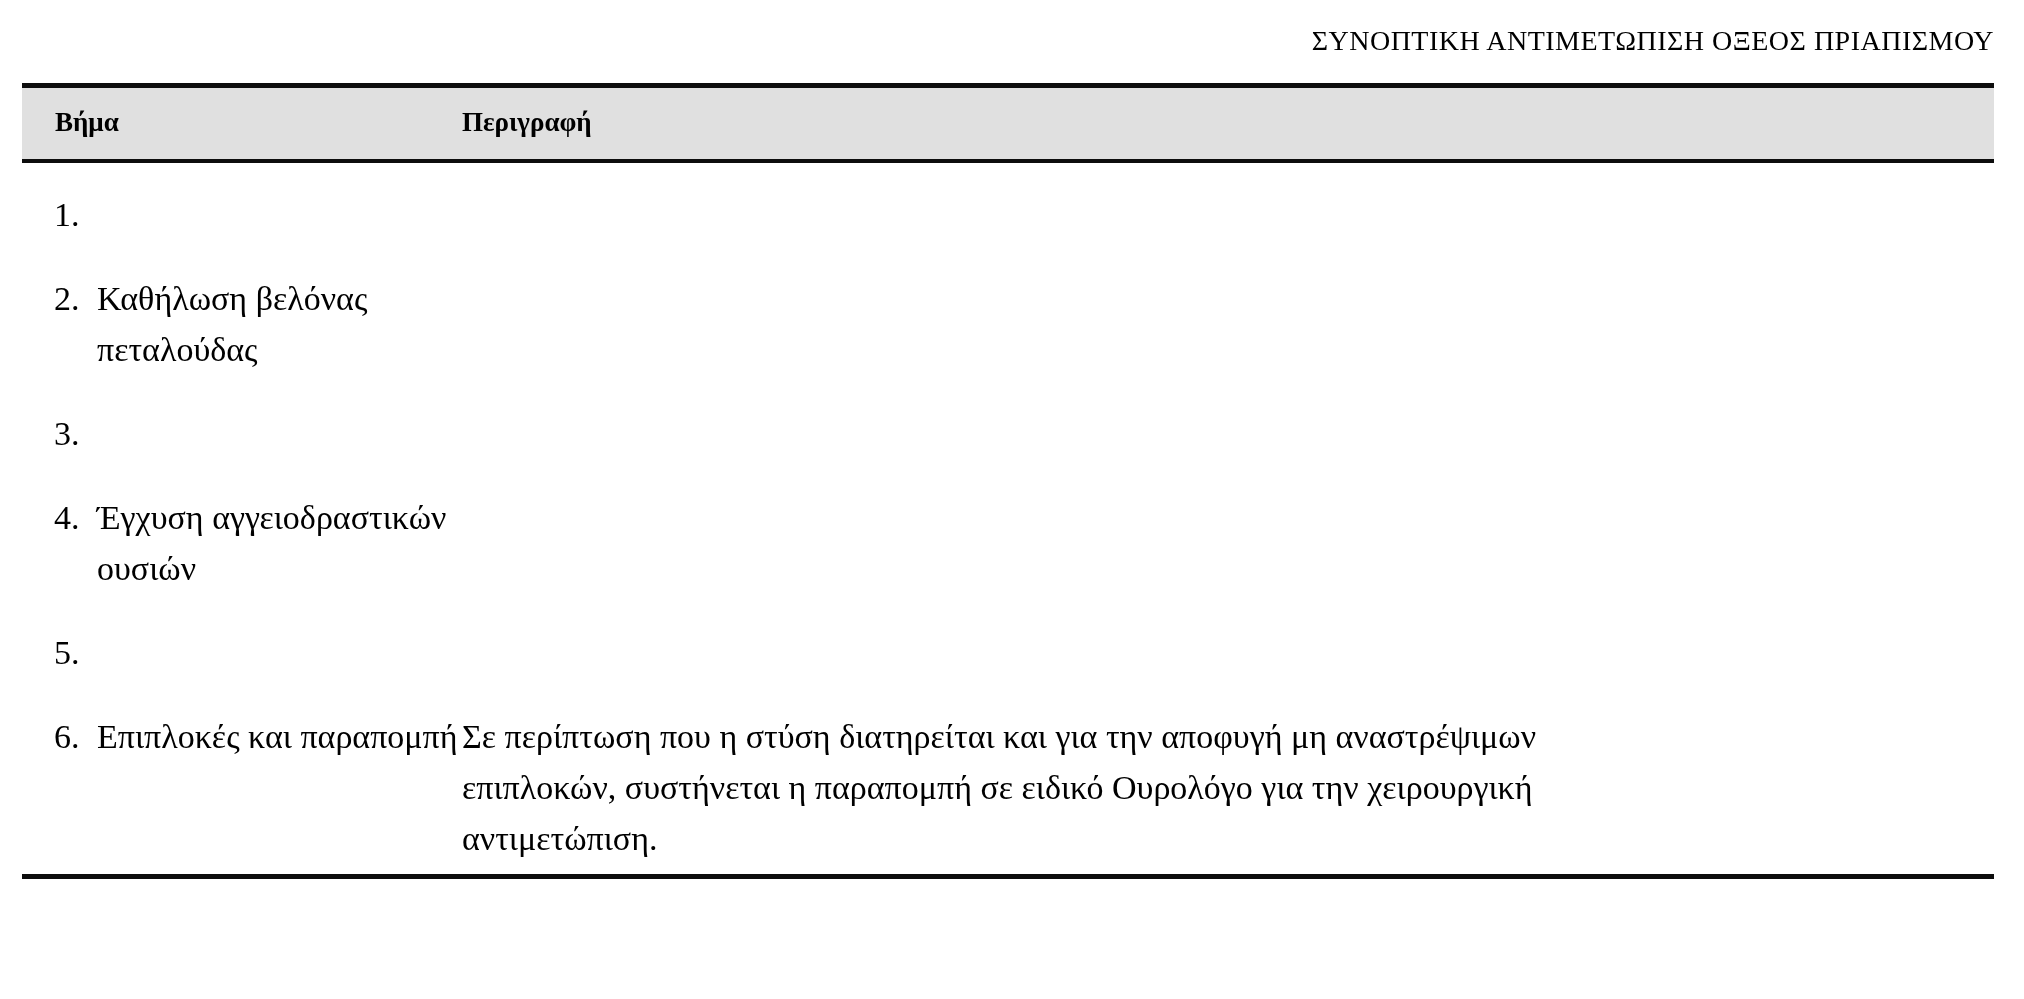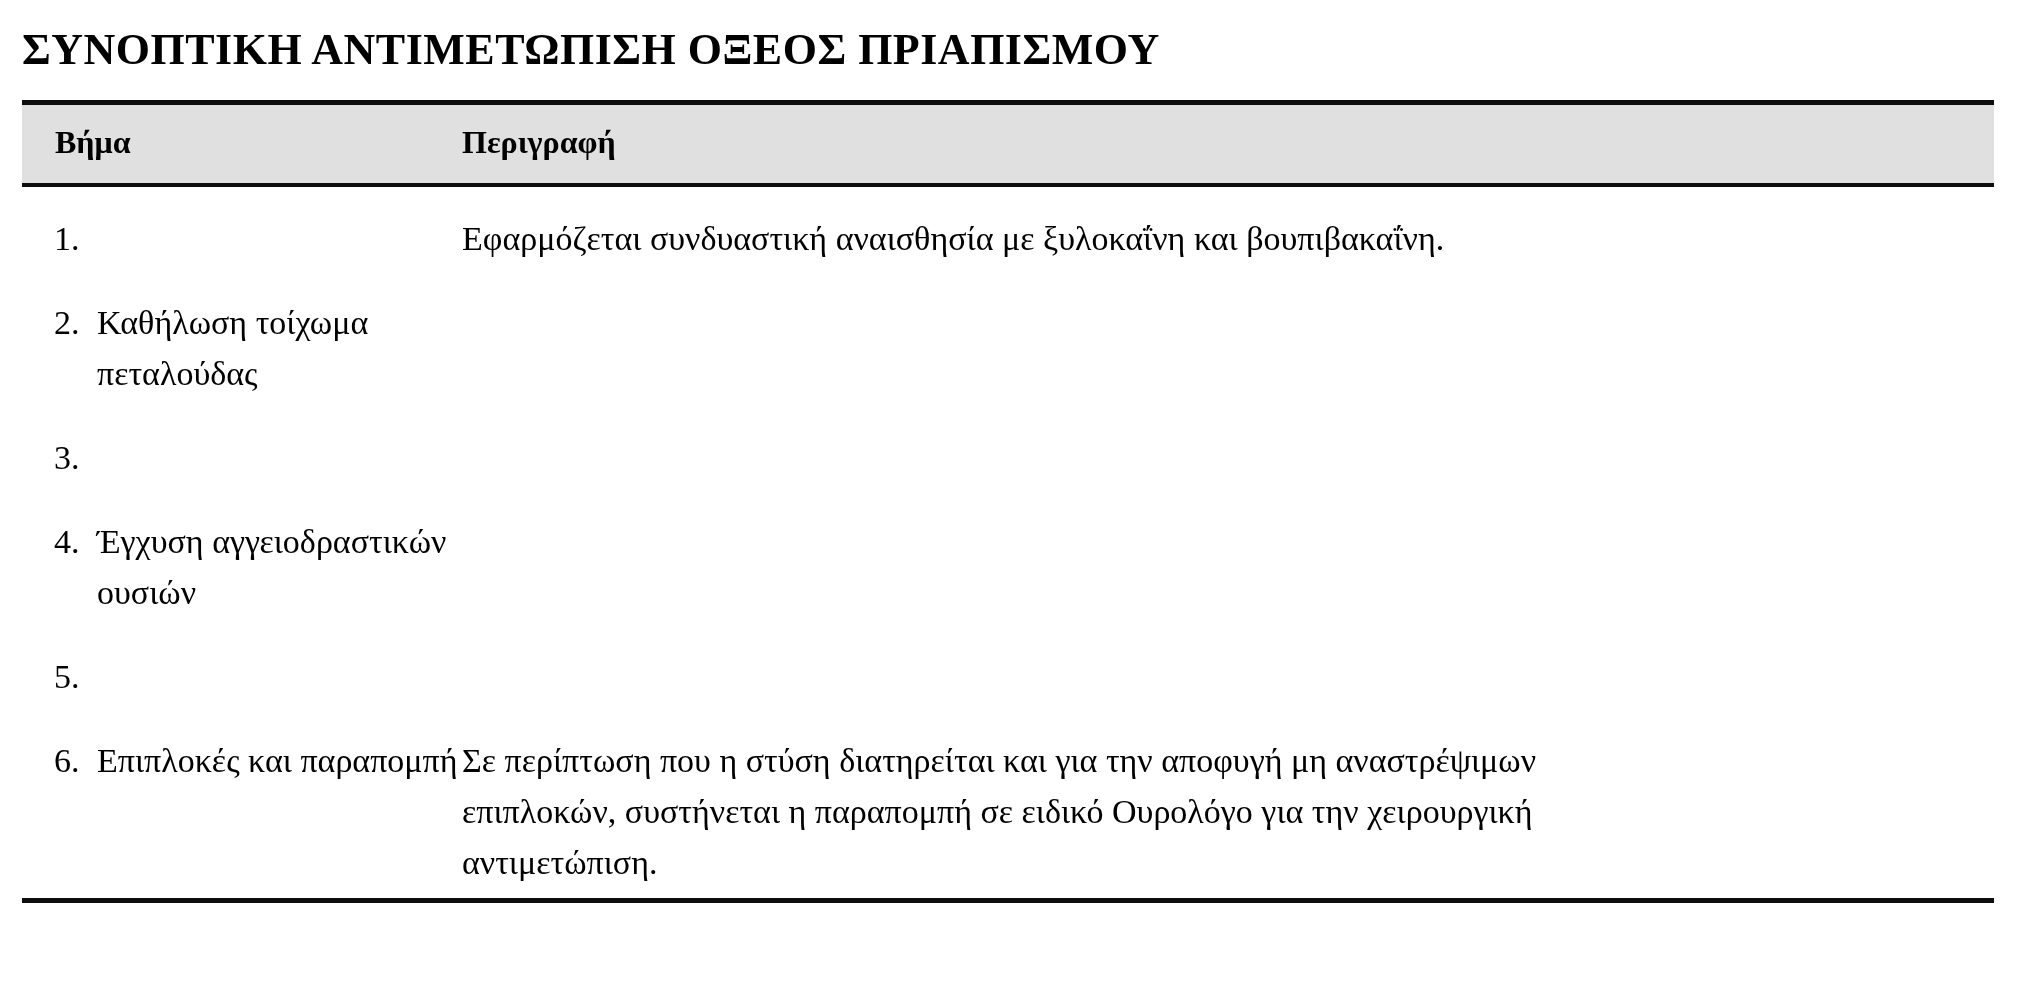--- a/index.html
+++ b/index.html
@@ -12,40 +12,41 @@
   .page {
     position: relative;
     width: 2024px;
     height: 999px;
     background: #ffffff;
     box-sizing: border-box;
     padding: 16px 30px 0 22px;
     overflow: hidden;
   }
   .doc-title {
-    font-size: 44px;
-    font-weight: bold;
+    font-size: 28px;
+    font-weight: normal;
     letter-spacing: 0.5px;
     margin: 10px 0 26px 0;
     line-height: 1.1;
+    text-align: right;
   }
   .ref-table {
     width: 1972px;
     border-top: 5px solid #0d0d0d;
     border-bottom: 5px solid #0d0d0d;
   }
   .thead {
     display: grid;
     grid-template-columns: 440px 1fr;
     background: #e0e0e0;
     border-bottom: 4px solid #0d0d0d;
     padding: 17px 0 19px 0;
   }
   .th {
-    font-size: 32px;
+    font-size: 27px;
     font-weight: bold;
     line-height: 1.3;
   }
   .th-step { padding-left: 33px; }
   .tbody {
     padding: 26px 0 10px 0;
     background: #ffffff;
   }
   .row {
     display: grid;
@@ -77,27 +78,26 @@
   <div class="ref-table">
     <div class="thead">
       <div class="th th-step">Βήμα</div>
       <div class="th th-desc">Περιγραφή</div>
     </div>
     <div class="tbody">
   <div class="row">
     <div class="step-cell">
       <span class="step-num">1.</span>
     </div>
-    <div class="desc-cell">Εφαρμόζεται συνδυαστική αναισθησία με ξυλοκαΐνη και βουπιβακαΐνη.</div>
   </div>
 
   <div class="row">
     <div class="step-cell">
       <span class="step-num">2.</span>
-      <span class="step-label">Καθήλωση τοίχωμα
+      <span class="step-label">Καθήλωση βελόνας
 πεταλούδας</span>
     </div>
   </div>
 
   <div class="row">
     <div class="step-cell">
       <span class="step-num">3.</span>
     </div>
   </div>
 

